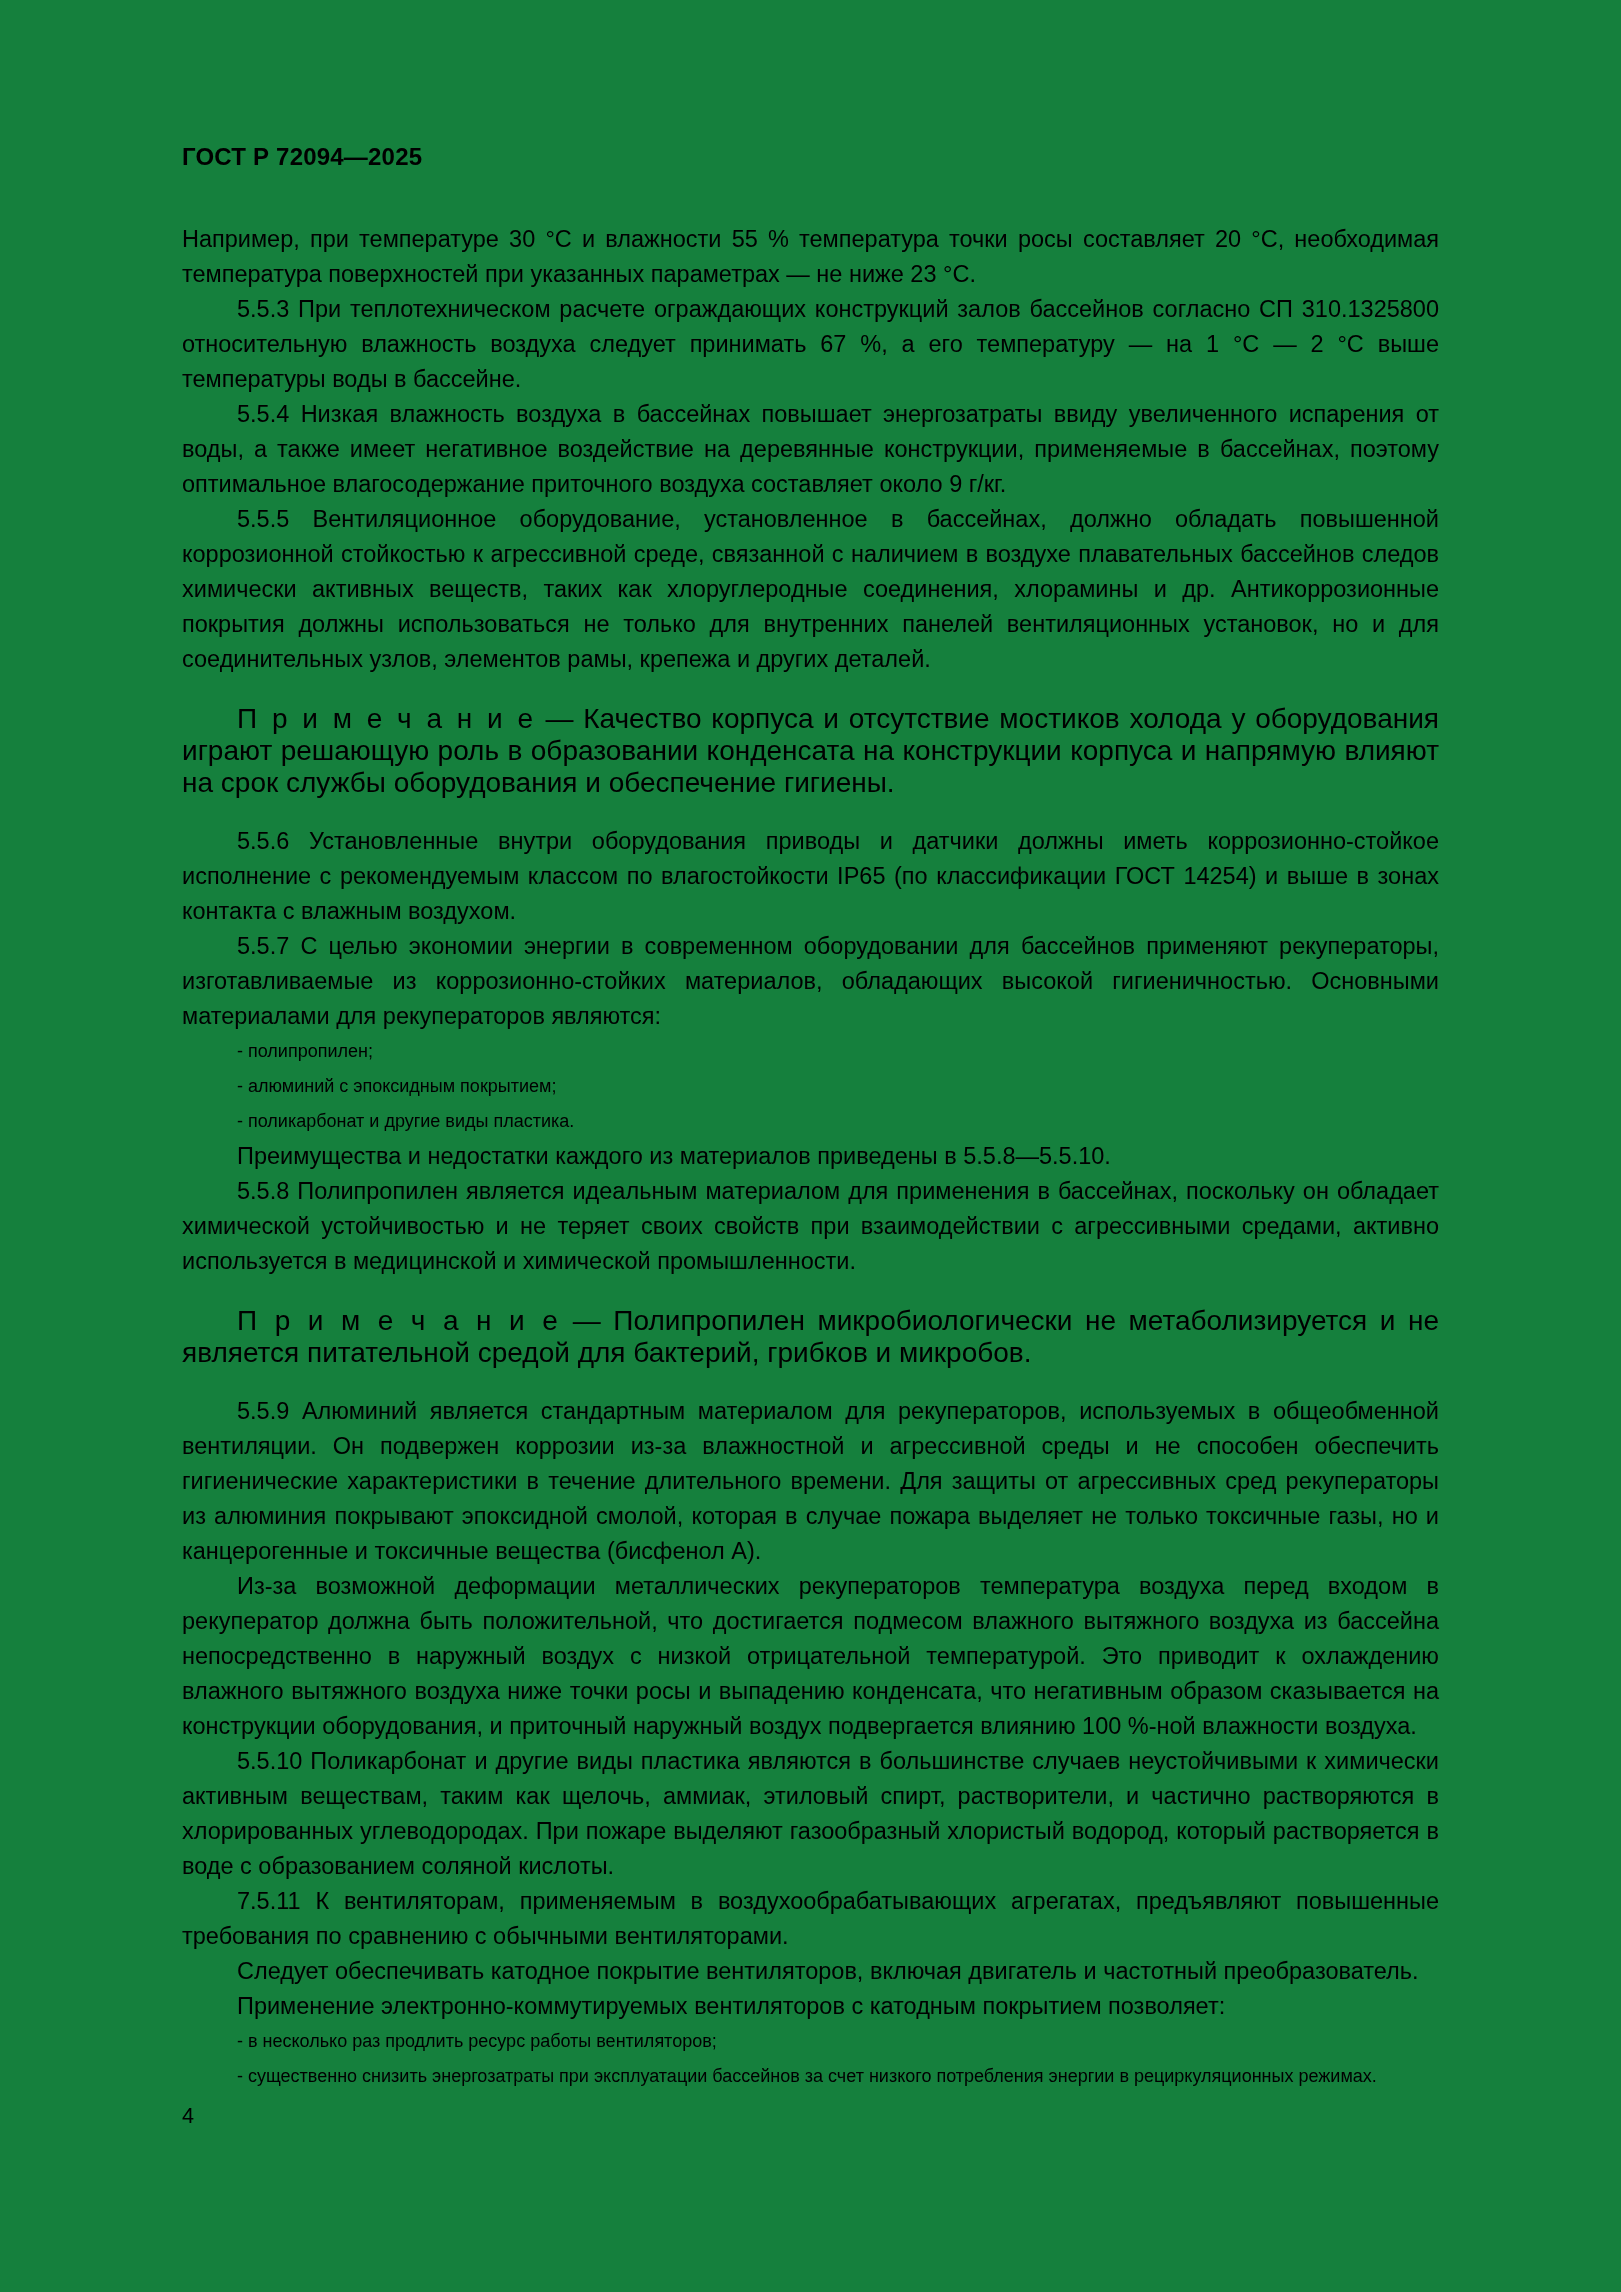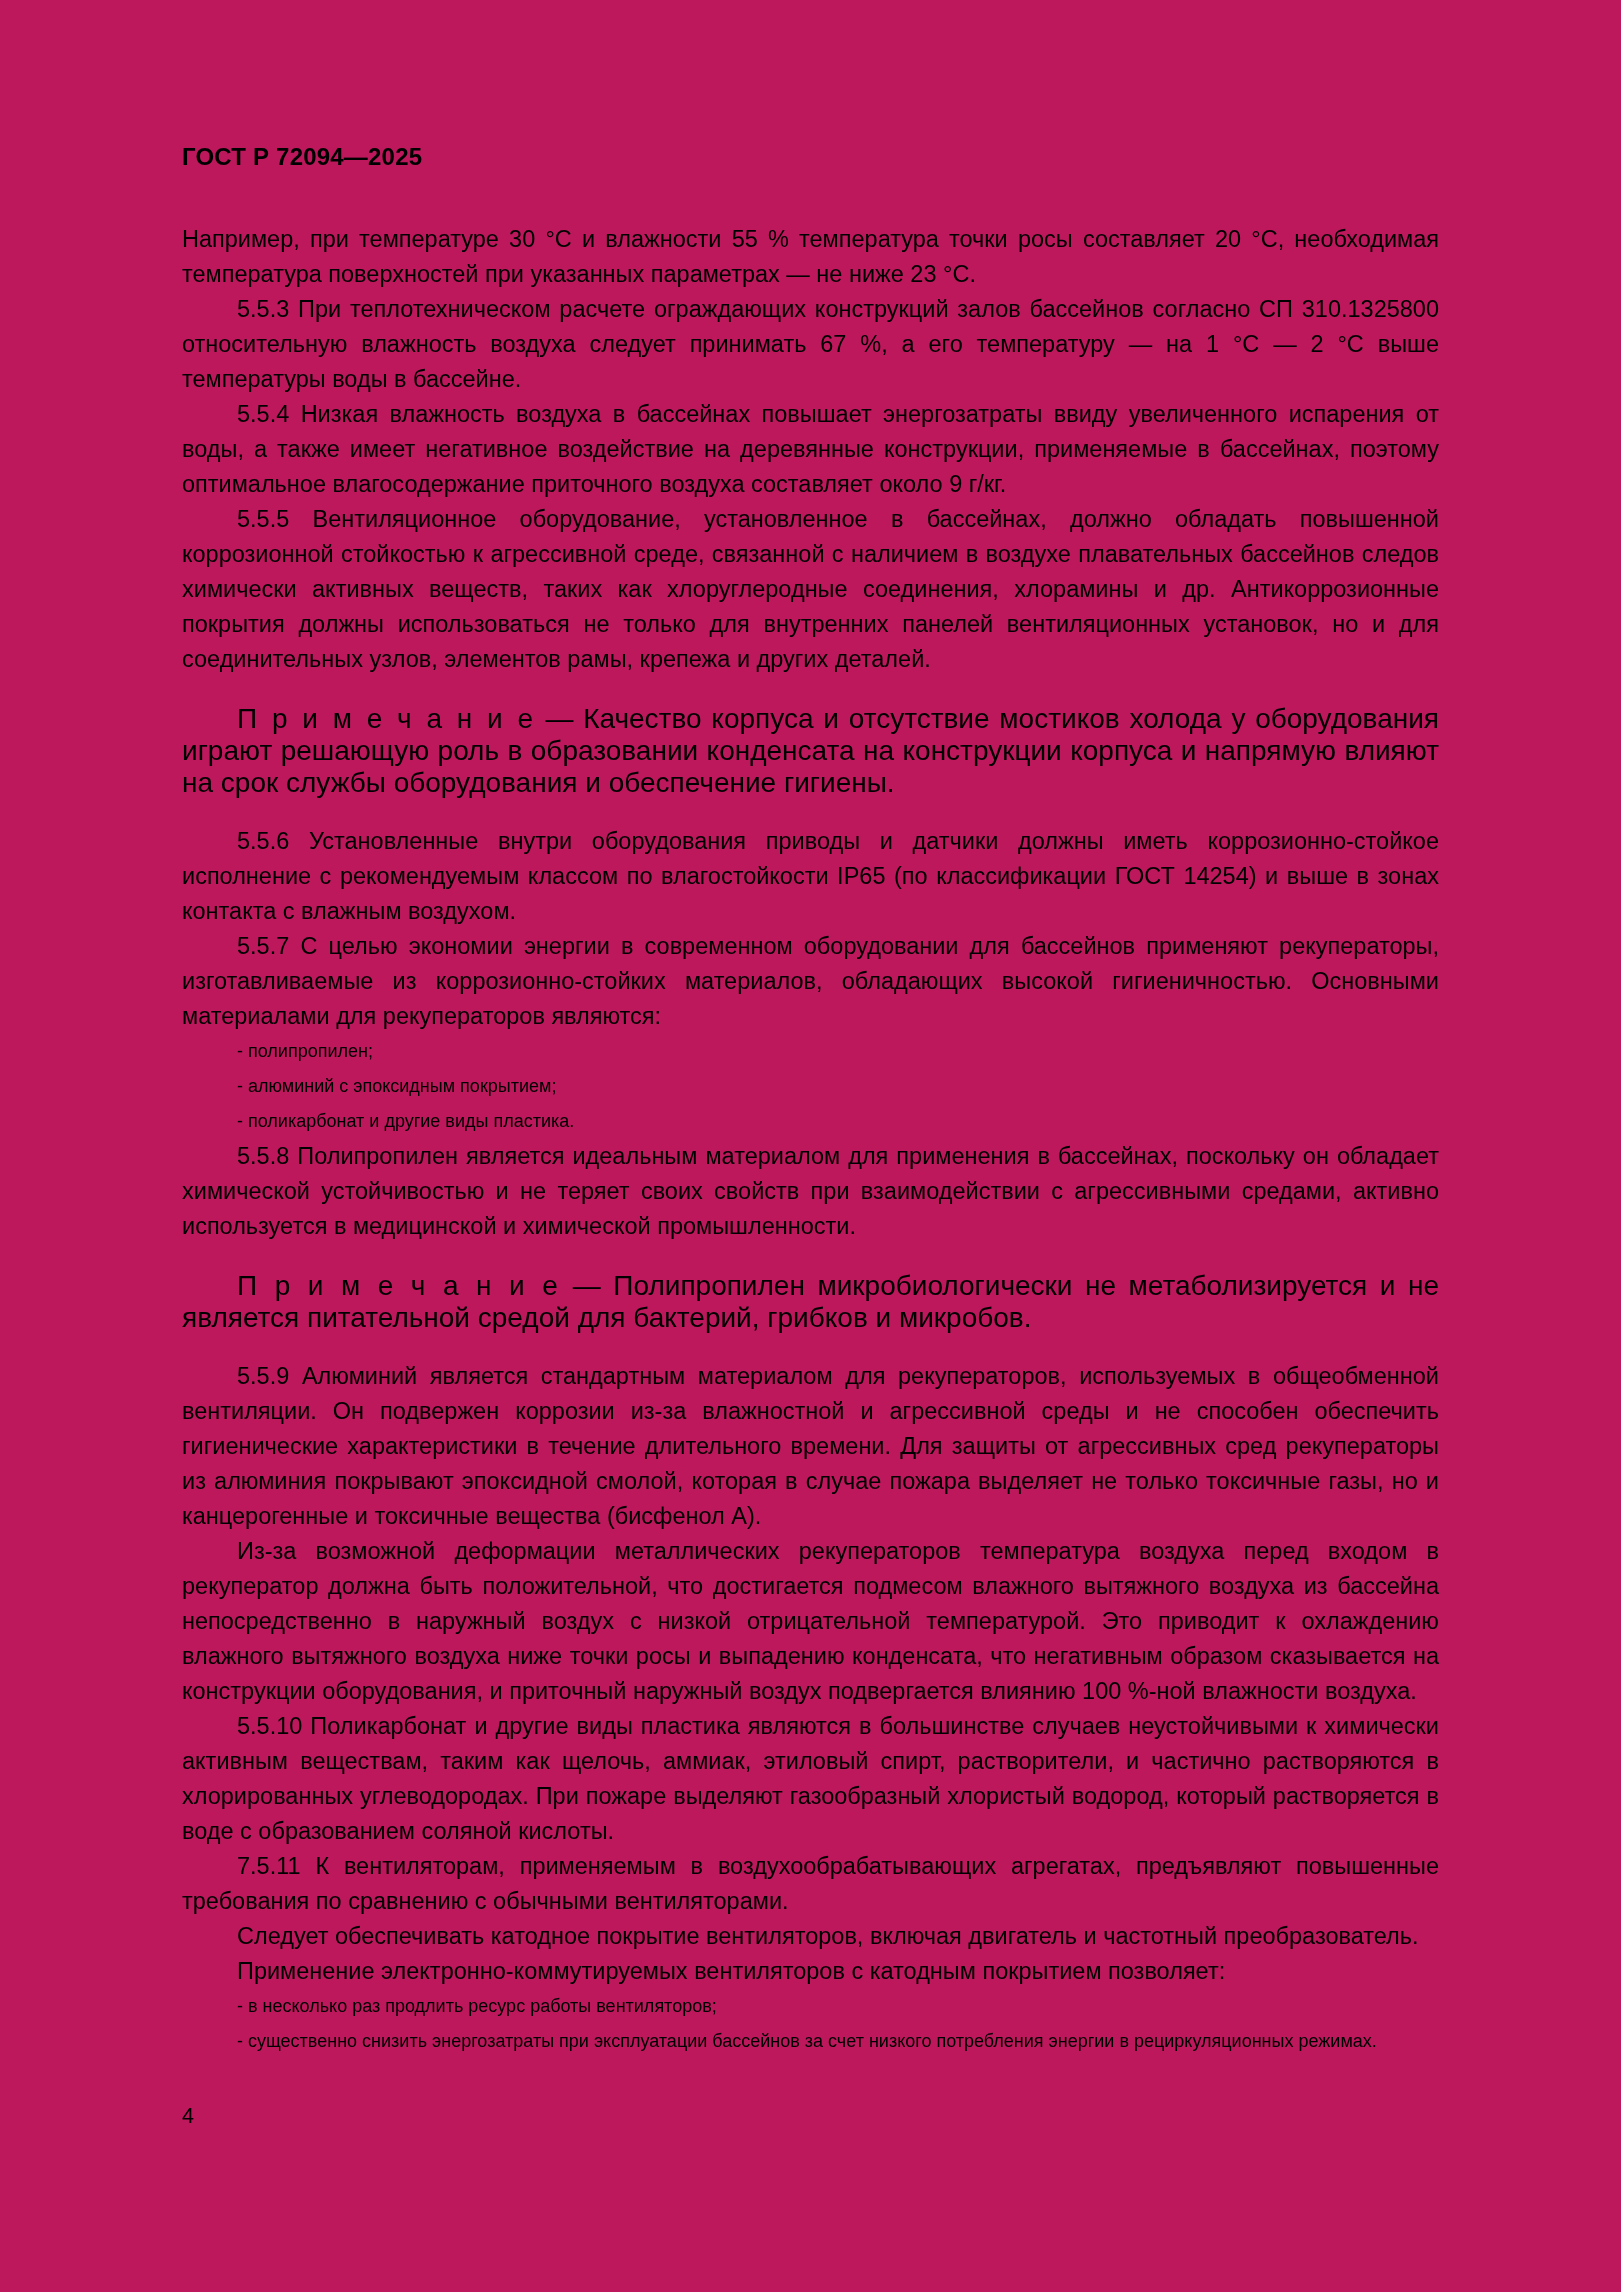--- a/index.html
+++ b/index.html
@@ -9,21 +9,21 @@
   }
   body {
     font-family: "Liberation Sans", sans-serif;
     color: #000000;
   }
   .page {
     position: relative;
     width: 1621px;
     height: 2293px;
     margin: 0 auto;
-    background: #be185d;
+    background: #15803d;
     box-sizing: border-box;
   }
   .content {
     position: absolute;
     left: 182px;
     top: 143px;
     width: 1257px;
   }
   .doc-header {
     font-size: 24px;
@@ -88,20 +88,21 @@
     <div class="note"><span class="nlabel">П р и м е ч а н и е</span><span> — Качество корпуса и отсутствие мостиков холода у оборудования играют решающую роль в образовании конденсата на конструкции корпуса и напрямую влияют на срок службы оборудования и обеспечение гигиены.</span></div>
 
     <p class="indent">5.5.6 Установленные внутри оборудования приводы и датчики должны иметь коррозионно-стойкое исполнение с рекомендуемым классом по влагостойкости IP65 (по классификации ГОСТ 14254) и выше в зонах контакта с влажным воздухом.</p>
 
     <p class="indent">5.5.7 С целью экономии энергии в современном оборудовании для бассейнов применяют рекуператоры, изготавливаемые из коррозионно-стойких материалов, обладающих высокой гигиеничностью. Основными материалами для рекуператоров являются:</p>
 
     <p class="listitem">- полипропилен;</p>
     <p class="listitem">- алюминий с эпоксидным покрытием;</p>
     <p class="listitem">- поликарбонат и другие виды пластика.</p>
 
+    <p class="indent">Преимущества и недостатки каждого из материалов приведены в 5.5.8—5.5.10.</p>
 
     <p class="indent">5.5.8 Полипропилен является идеальным материалом для применения в бассейнах, поскольку он обладает химической устойчивостью и не теряет своих свойств при взаимодействии с агрессивными средами, активно используется в медицинской и химической промышленности.</p>
 
     <div class="note"><span class="nlabel">П р и м е ч а н и е</span><span> — Полипропилен микробиологически не метаболизируется и не является питательной средой для бактерий, грибков и микробов.</span></div>
 
     <p class="indent">5.5.9 Алюминий является стандартным материалом для рекуператоров, используемых в общеобменной вентиляции. Он подвержен коррозии из-за влажностной и агрессивной среды и не способен обеспечить гигиенические характеристики в течение длительного времени. Для защиты от агрессивных сред рекуператоры из алюминия покрывают эпоксидной смолой, которая в случае пожара выделяет не только токсичные газы, но и канцерогенные и токсичные вещества (бисфенол А).</p>
 
     <p class="indent">Из-за возможной деформации металлических рекуператоров температура воздуха перед входом в рекуператор должна быть положительной, что достигается подмесом влажного вытяжного воздуха из бассейна непосредственно в наружный воздух с низкой отрицательной температурой. Это приводит к охлаждению влажного вытяжного воздуха ниже точки росы и выпадению конденсата, что негативным образом сказывается на конструкции оборудования, и приточный наружный воздух подвергается влиянию 100 %-ной влажности воздуха.</p>
 
     <p class="indent">5.5.10 Поликарбонат и другие виды пластика являются в большинстве случаев неустойчивыми к химически активным веществам, таким как щелочь, аммиак, этиловый спирт, растворители, и частично растворяются в хлорированных углеводородах. При пожаре выделяют газообразный хлористый водород, который растворяется в воде с образованием соляной кислоты.</p>

